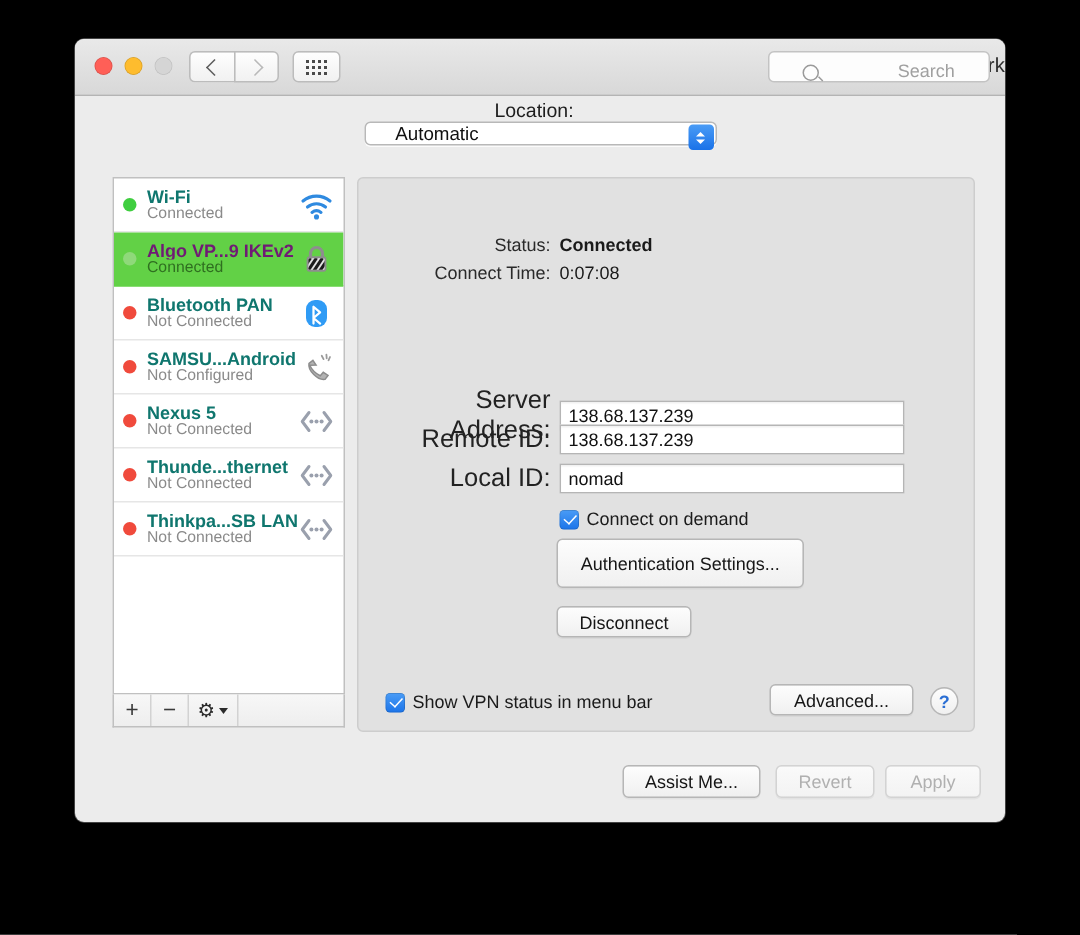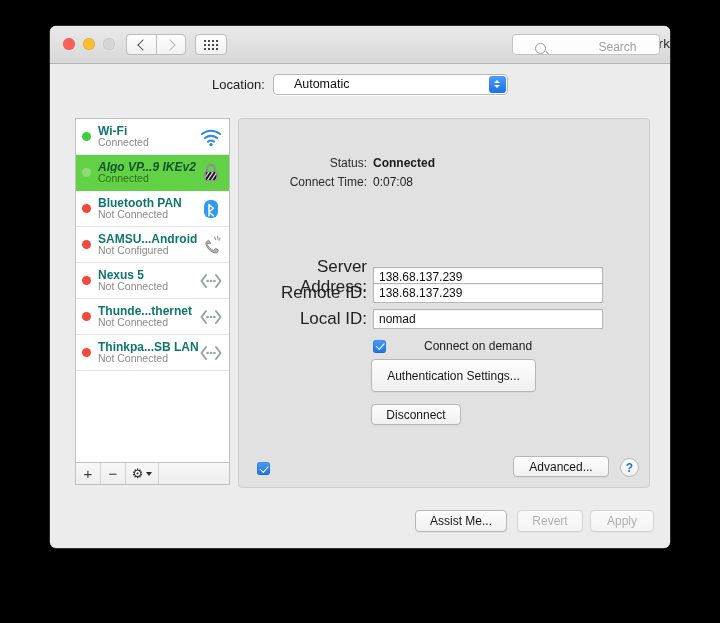--- a/index.html
+++ b/index.html
@@ -82,21 +82,21 @@
   #search-field .sicon:after {
     content:""; position:absolute; width:4px; height:1.3px; background:#9a9a9a;
     right:-3.3px; bottom:0.1px; transform: rotate(45deg);
   }
   #search-placeholder { font-size: 12px; color: #a0a0a0; }
 
   
   #location-row {
     position: absolute; left: 0; right: 0; top: 45px;
     height: 26px;
-    display: flex; align-items: center; justify-content: center;
+    display: flex; align-items: center; justify-content: flex-end; flex-direction: column;
   }
   #location-label { font-size: 13px; color: #1d1d1d; margin-right: 8px; }
   #location-select {
     position: relative;
     width: 235px; height: 21px;
     background: #ffffff;
     border: 1px solid #b8b8b8;
     border-radius: 4px;
     box-sizing: border-box;
     display: flex; align-items: center;
@@ -136,21 +136,21 @@
   .svc-dot {
     width: 9px; height: 9px; border-radius: 50%;
     flex: 0 0 auto; margin-right: 7px;
   }
   .svc-text { flex: 1 1 auto; min-width:0; line-height: 1.05; }
   .svc-name {
     font-size: 12px; font-weight: bold; color: #0f766e;
     white-space: nowrap; overflow: hidden;
   }
   .svc-status { font-size: 10.5px; color: #8a8a8a; white-space: nowrap; }
-  .svc-row.selected .svc-name { color: #14532d; font-style: italic; }
+  .svc-row.selected .svc-name { color: #701a75; }
   .svc-row.selected .svc-status { color: #2f6f20; }
   .svc-icon {
     flex: 0 0 auto; width: 26px; height: 24px; margin-right: 5px;
     display: flex; align-items: center; justify-content: center;
   }
 
   
   #list-toolbar {
     position: absolute; left: 25px; top: 437px;
     width: 155px; height: 22px;
@@ -226,21 +226,21 @@
   }
   .checkbox .tick {
     width: 4px; height: 7px;
     border-right: 1.8px solid #fff; border-bottom: 1.8px solid #fff;
     transform: rotate(42deg) translate(0px,-1px);
   }
   .cb-label { font-size: 12px; color: #1b1b1b; margin-left: 5px; }
 
   #row-ondemand {
     position: absolute; left: 134px; top: 220px;
-    display: flex; align-items: center; gap: 33px;
+    display: flex; align-items: center;
   }
 
   .push-btn {
     background: linear-gradient(to bottom,#fdfdfd,#f0f0f0);
     border: 1px solid #b6b6b6;
     border-radius: 4px;
     font-size: 12px; color: #161616;
     display: inline-flex; align-items: center; justify-content: center;
     box-sizing: border-box;
     box-shadow: 0 1px 0 rgba(0,0,0,.04);
@@ -489,20 +489,21 @@
       <span class="cb-label">Connect on demand</span>
     </div>
 
     <div class="push-btn" id="auth-btn">Authentication Settings...</div>
     <div class="push-btn" id="disconnect-btn">Disconnect</div>
 
     <div id="row-menubar">
       <span class="checkbox">
         <span class="tick"></span>
       </span>
+      <span class="cb-label">Show VPN status in menu bar</span>
     </div>
 
     <div class="push-btn" id="advanced-btn">Advanced...</div>
     <div id="help-btn">?</div>
   </div>
 
   <div class="push-btn" id="assist-btn">Assist Me...</div>
   <div class="push-btn disabled" id="revert-btn">Revert</div>
   <div class="push-btn disabled" id="apply-btn">Apply</div>
 

